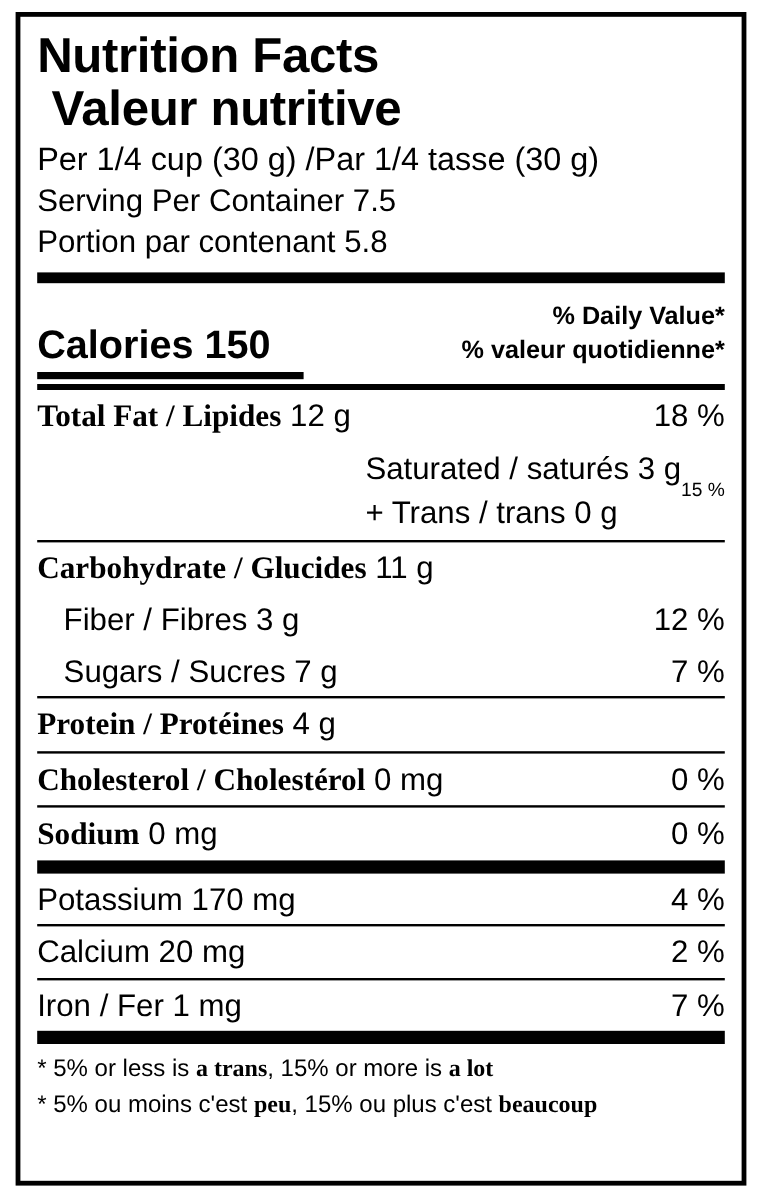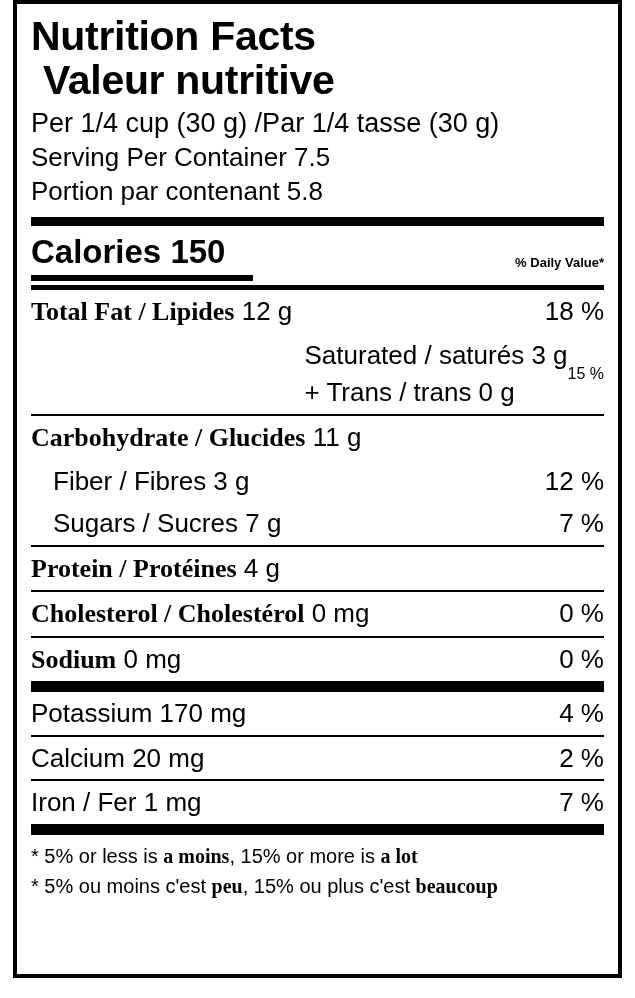--- a/index.html
+++ b/index.html
@@ -14,21 +14,21 @@
   .panel {
     width: 635px;
     height: 998px;
     box-sizing: border-box;
     background: #ffffff;
     position: relative;
   }
   .label-box {
     position: absolute;
     left: 13px;
-    top: 0;
+    top: 10px;
     width: 609px;
     height: 978px;
     box-sizing: border-box;
     border: 4px solid #000000;
     background: #ffffff;
     padding: 6px 14px 0 14px;
   }
   .title-en {
     font-size: 41px;
     font-weight: bold;
@@ -75,21 +75,21 @@
     justify-content: space-between;
     padding: 6px 0 4px 0;
   }
   .calories-text {
     font-size: 33px;
     font-weight: bold;
     line-height: 1.2;
   }
   .dv-head {
     text-align: right;
-    font-size: 13px;
+    font-size: 21px;
     font-weight: bold;
     line-height: 1.35;
     padding-top: 8px;
   }
   .cal-underline-wrap {
     position: relative;
     height: 0;
   }
   .cal-underline {
     position: absolute;
@@ -153,20 +153,21 @@
     <div class="serving-line">Per 1/4 cup (30 g) /Par 1/4 tasse (30 g)</div>
     <div class="serving-small">Serving Per Container 7.5</div>
     <div class="serving-small">Portion par contenant 5.8</div>
 
     <div class="rule-thick"></div>
 
     <div class="calories-row">
       <div class="calories-text">Calories 150</div>
       <div class="dv-head">
         <div>% Daily Value*</div>
+        <div>% valeur quotidienne*</div>
       </div>
     </div>
 
     <div class="cal-underline-wrap">
       <div class="cal-underline"></div>
     </div>
 
     <div class="rule-med" style="margin-top:10px;"></div>
 
     <div class="nut-row">
@@ -237,18 +238,18 @@
     <div class="rule-thin"></div>
 
     <div class="nut-row">
       <div class="name">Iron / Fer 1 mg</div>
       <div class="pct">7 %</div>
     </div>
 
     <div class="rule-heavy"></div>
 
     <div class="footnotes">
-      <div><span>* 5% or less is </span><span class="bold">a moins</span><span>, 15% or more is </span><span class="bold">a lot</span></div>
+      <div><span>* 5% or less is </span><span class="bold">a trans</span><span>, 15% or more is </span><span class="bold">a lot</span></div>
       <div><span>* 5% ou moins c'est </span><span class="bold">peu</span><span>, 15% ou plus c'est </span><span class="bold">beaucoup</span></div>
     </div>
 
   </div>
 </div>
 
 </body></html>

